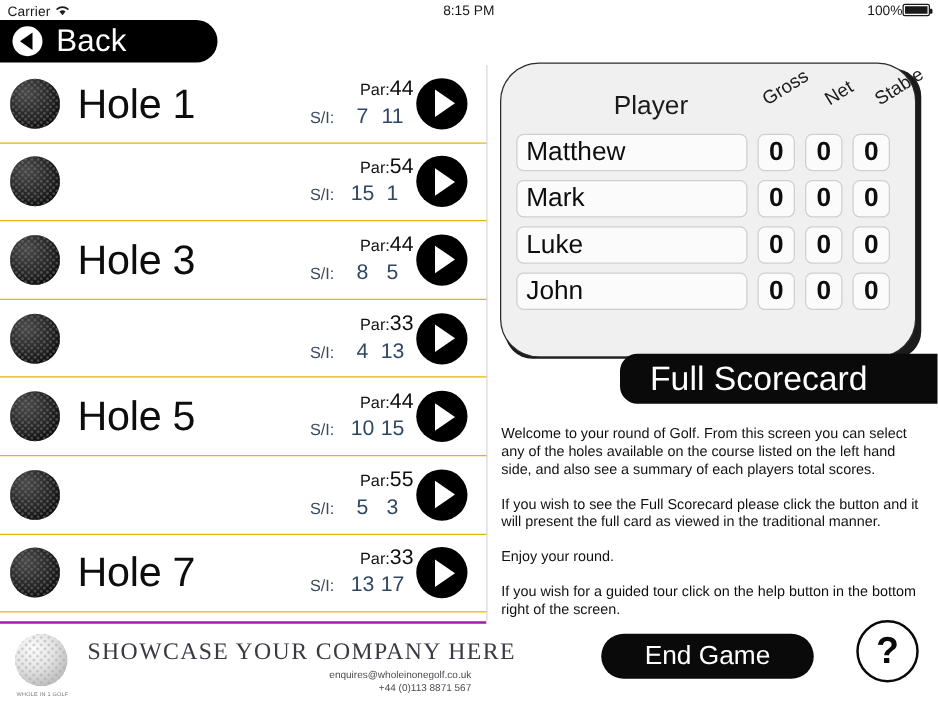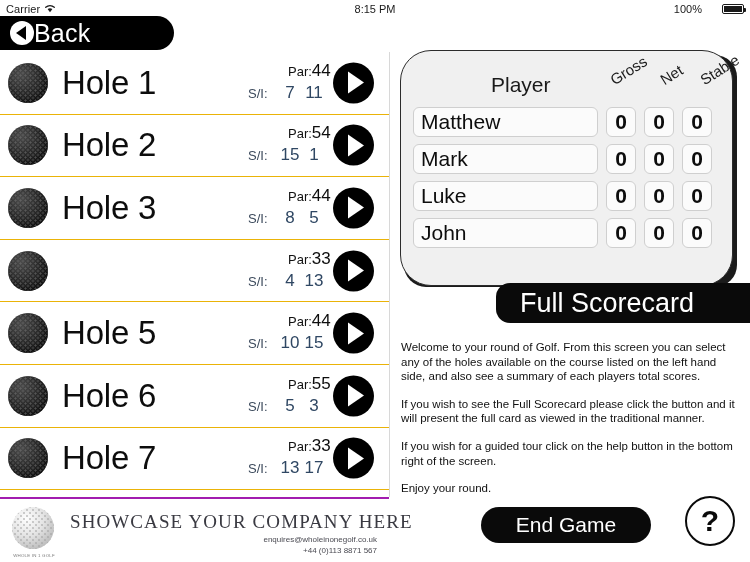--- a/index.html
+++ b/index.html
@@ -31,21 +31,21 @@
     display: flex; align-items: center; gap: 4px;
   }
   .sb-carrier { font-size: 11px; letter-spacing: .1px; text-align: right; }
   .wifi-ico { display: block; }
   .sb-time {
     position: absolute; left: 0; right: 0; top: 3px;
     text-align: center; font-size: 11px; font-weight: 400;
   }
   .sb-right {
     position: absolute; right: 6px; top: 3px;
-    display: flex; align-items: center; gap: 20px;
+    display: flex; gap: 0;
   }
   .batt-pct { font-size: 11px; }
   .batt {
     width: 22px; height: 10px;
     border: 1px solid #1a1a1a; border-radius: 2px;
     position: relative; box-sizing: border-box;
     padding: 1px;
   }
   .batt::after {
     content: ""; position: absolute;
@@ -72,21 +72,21 @@
     flex: none;
   }
   .back-tri {
     width: 0; height: 0;
     border-top: 7px solid transparent;
     border-bottom: 7px solid transparent;
     border-right: 10px solid #000;
     margin-left: -2px;
   }
   .back-label {
-    color: #ffffff; font-size: 25px; 
+    color: #ffffff; font-size: 25px; margin-left: 11px;
     letter-spacing: .2px;
   }
 
   
   .holelist {
     position: absolute; left: 0; top: 52px;
     width: 390px; height: 445px;
     overflow: hidden;
     background: #fff;
   }
@@ -364,21 +364,20 @@
           </span>
         </span>
         <span class="playbtn">
           <span class="play-tri"></span>
         </span>
       </div>
       <div class="hole-row">
         <span class="ball">
           <span class="dimples"></span>
         </span>
-        <span class="hole-name">Hole 2</span>
         <span class="stats">
           <span class="stat-line">
             <span class="stat-lab par">Par:</span>
             <span class="stat-v par">5</span>
             <span class="stat-v par">4</span>
           </span>
           <span class="stat-line">
             <span class="stat-lab si">S/I:</span>
             <span class="stat-v si">15</span>
             <span class="stat-v si">1</span>
@@ -447,21 +446,20 @@
           </span>
         </span>
         <span class="playbtn">
           <span class="play-tri"></span>
         </span>
       </div>
       <div class="hole-row">
         <span class="ball">
           <span class="dimples"></span>
         </span>
-        <span class="hole-name">Hole 6</span>
         <span class="stats">
           <span class="stat-line">
             <span class="stat-lab par">Par:</span>
             <span class="stat-v par">5</span>
             <span class="stat-v par">5</span>
           </span>
           <span class="stat-line">
             <span class="stat-lab si">S/I:</span>
             <span class="stat-v si">5</span>
             <span class="stat-v si">3</span>
@@ -534,22 +532,22 @@
     </div>
   </div>
 
   <div class="full-score-btn">
     <span>Full Scorecard</span>
   </div>
 
   <div class="welcome">
     <p>Welcome to your round of Golf. From this screen you can select any of the holes available on the course listed on the left hand side, and also see a summary of each players total scores.</p>
     <p>If you wish to see the Full Scorecard please click the button and it will present the full card as viewed in the traditional manner.</p>
+    <p>Enjoy your round.</p>
     <p>If you wish for a guided tour click on the help button in the bottom right of the screen.</p>
-    <p>Enjoy your round.</p>
   </div>
 
   <div class="endgame">
     <span>End Game</span>
   </div>
   <div class="helpbtn">
     <span>?</span>
   </div>
 
   <div class="ad">

